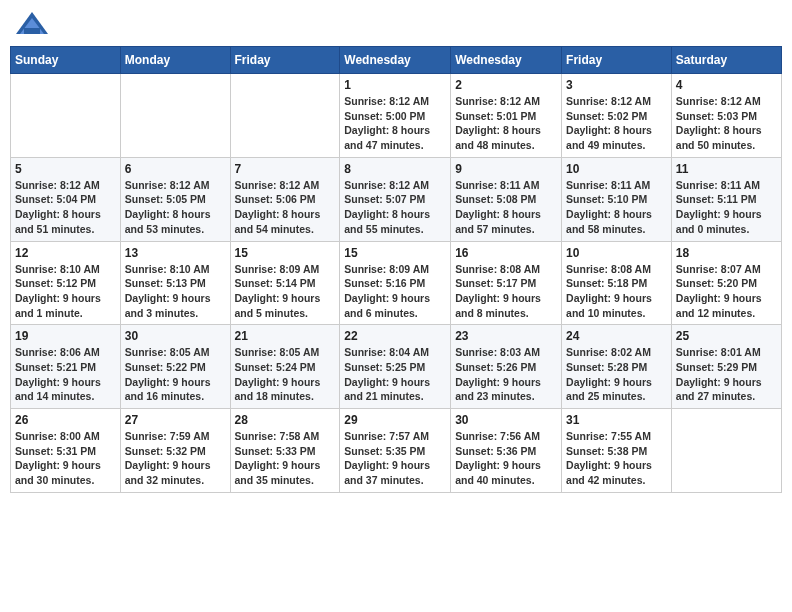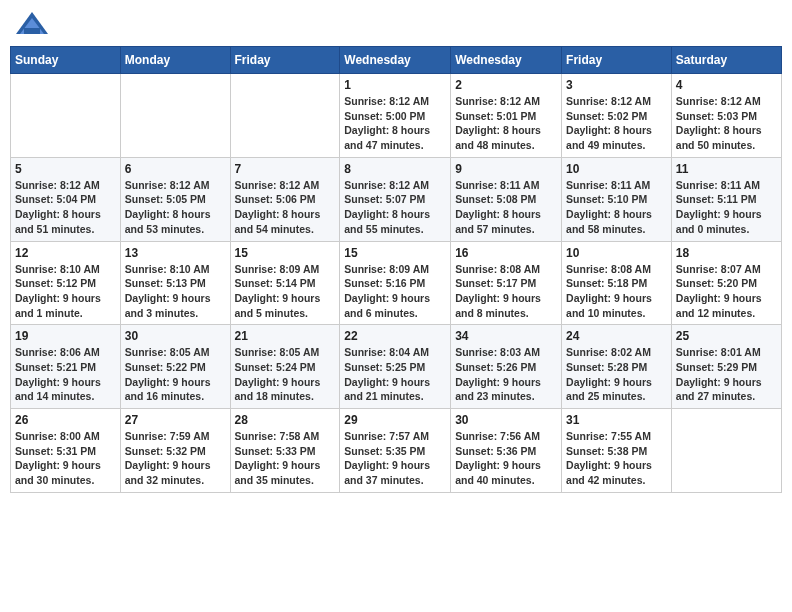--- a/index.html
+++ b/index.html
@@ -213,21 +213,21 @@
         </td>
         <td>
           <div class="day-number">21</div>
           <div class="day-info">Sunrise: 8:05 AM<br>Sunset: 5:24 PM<br>Daylight: 9 hours<br>and 18 minutes.</div>
         </td>
         <td>
           <div class="day-number">22</div>
           <div class="day-info">Sunrise: 8:04 AM<br>Sunset: 5:25 PM<br>Daylight: 9 hours<br>and 21 minutes.</div>
         </td>
         <td>
-          <div class="day-number">34</div>
+          <div class="day-number">23</div>
           <div class="day-info">Sunrise: 8:03 AM<br>Sunset: 5:26 PM<br>Daylight: 9 hours<br>and 23 minutes.</div>
         </td>
         <td>
           <div class="day-number">24</div>
           <div class="day-info">Sunrise: 8:02 AM<br>Sunset: 5:28 PM<br>Daylight: 9 hours<br>and 25 minutes.</div>
         </td>
         <td>
           <div class="day-number">25</div>
           <div class="day-info">Sunrise: 8:01 AM<br>Sunset: 5:29 PM<br>Daylight: 9 hours<br>and 27 minutes.</div>
         </td>

